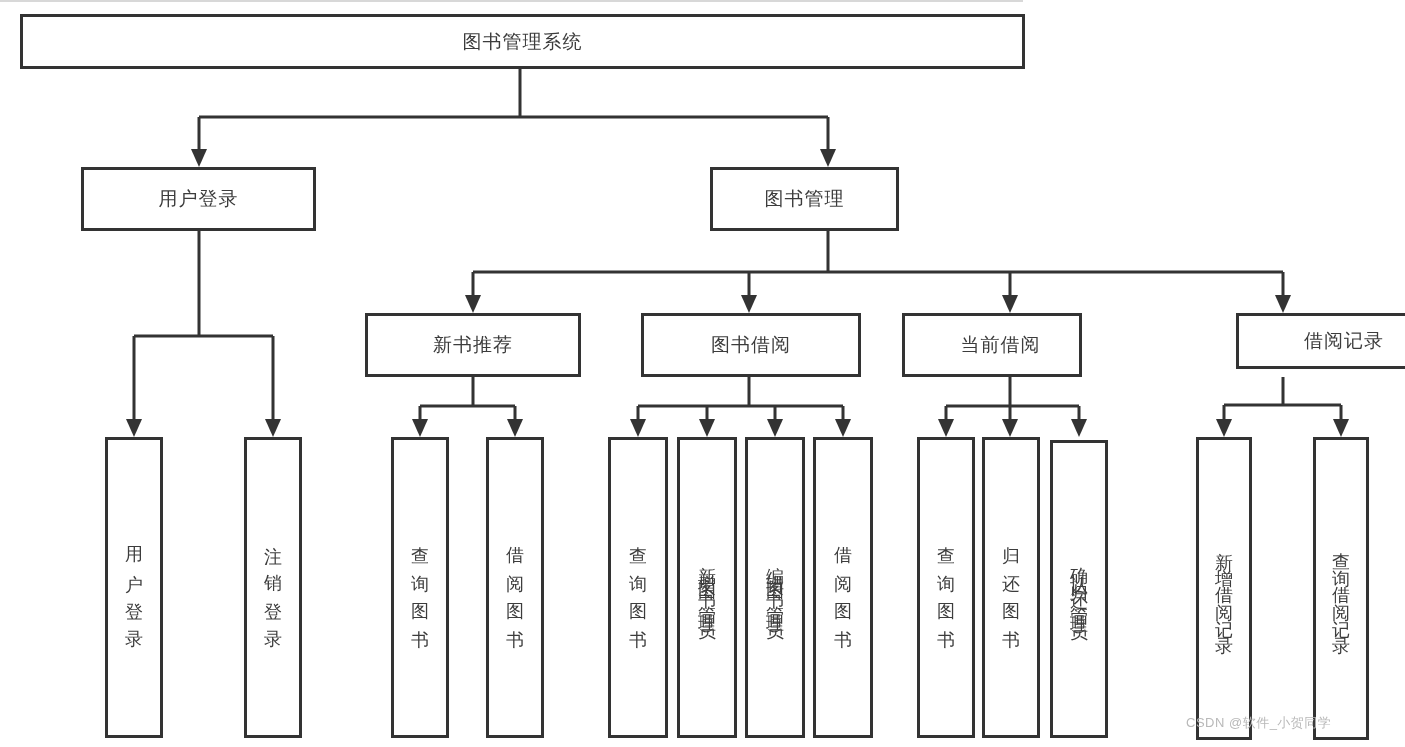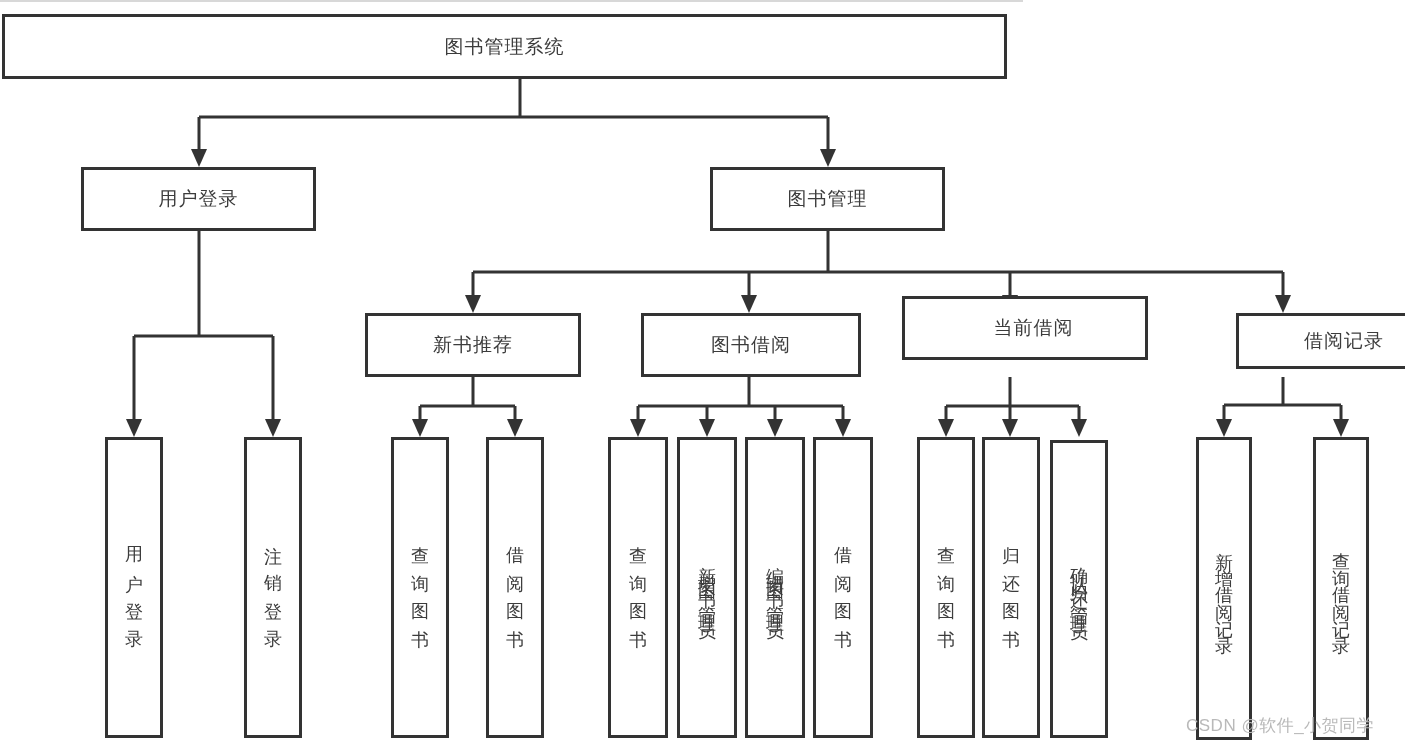--- a/index.html
+++ b/index.html
@@ -46,21 +46,21 @@
   }
   .top-hairline {
     position: absolute;
     left: 0; top: 0;
     width: 1023px; height: 2px;
     background: #d8d8d8;
   }
   .watermark {
     position: absolute;
     left: 1186px; top: 714px;
-    font-size: 17px;
+    font-size: 13px;
     color: #b9b9b9;
     letter-spacing: 0.5px;
     white-space: nowrap;
   }
 </style>
 </head>
 <body>
 
 <div class="canvas">
 
@@ -102,28 +102,28 @@
       <polygon points="1010,437 1002,419 1018,419"></polygon>
       <polygon points="1079,437 1071,419 1087,419"></polygon>
     </g>
     <g>
       <path d="M1283,377 V405 M1224,405 H1341 M1224,405 V420 M1341,405 V420"></path>
       <polygon points="1224,437 1216,419 1232,419"></polygon>
       <polygon points="1341,437 1333,419 1349,419"></polygon>
     </g>
   </svg>
 
-  <div class="box h" style="left:2px; top:14px; width:1005px; height:65px;">图书管理系统</div>
+  <div class="box h" style="left:20px; top:14px; width:1005px; height:55px;">图书管理系统</div>
 
   <div class="box h" style="left:81px; top:167px; width:235px; height:64px;">用户登录</div>
-  <div class="box h" style="left:710px; top:167px; width:235px; height:64px;">图书管理</div>
+  <div class="box h" style="left:710px; top:167px; width:189px; height:64px;">图书管理</div>
 
   <div class="box h" style="left:365px; top:313px; width:216px; height:64px;font-family:Liberation Serif, serif;">新书推荐</div>
   <div class="box h" style="left:641px; top:313px; width:220px; height:64px;">图书借阅</div>
-  <div class="box h" style="left:902px; top:296px; width:246px; height:64px;padding-left:17px;">当前借阅</div>
+  <div class="box h" style="left:902px; top:313px; width:180px; height:64px;padding-left:17px;">当前借阅</div>
   <div class="box h" style="left:1236px; top:313px; width:216px; height:56px;">借阅记录</div>
 
   <div class="box v" style="left:105px; top:437px; width:58px; height:301px;">
     <span class="vtext" style="letter-spacing: 28px;">用户登录</span>
   </div>
   <div class="box v" style="left:244px; top:437px; width:58px; height:301px;">
     <span class="vtext" style="letter-spacing: 28px;">注销登录</span>
   </div>
 
   <div class="box v" style="left:391px; top:437px; width:58px; height:301px;">

